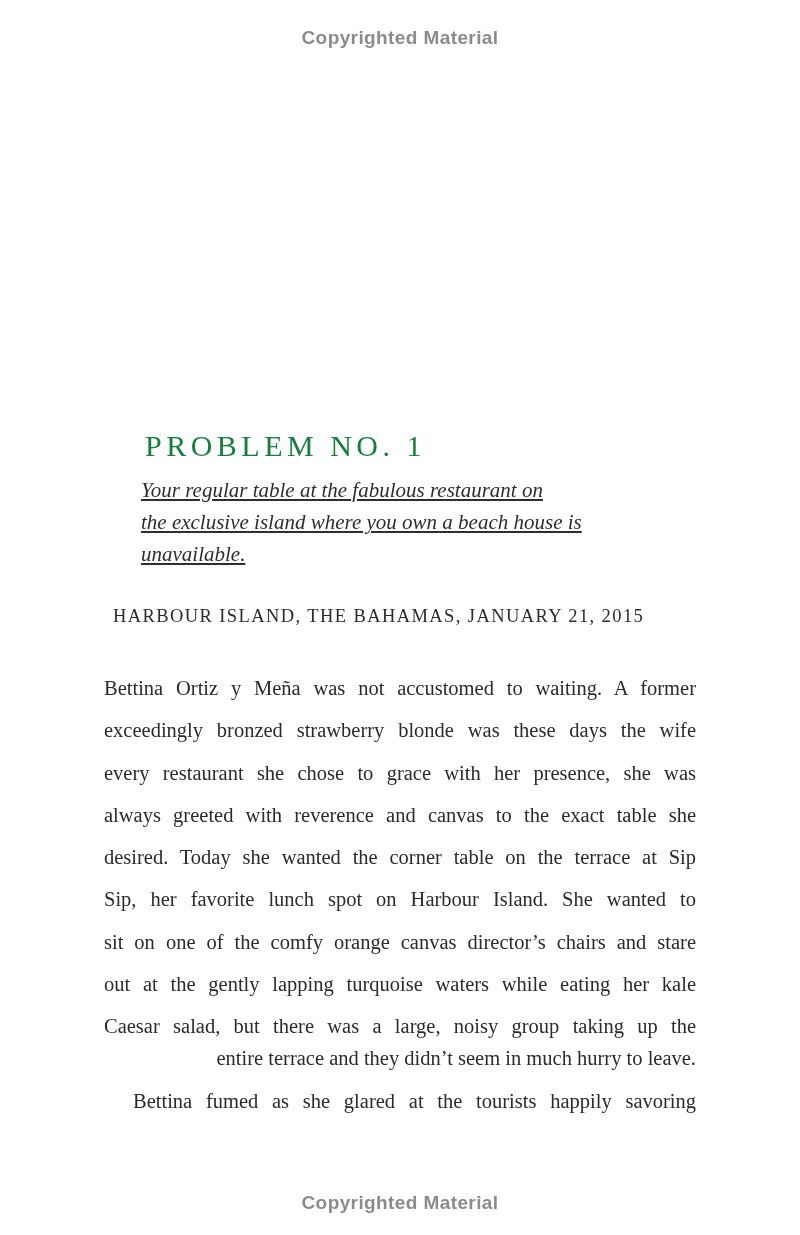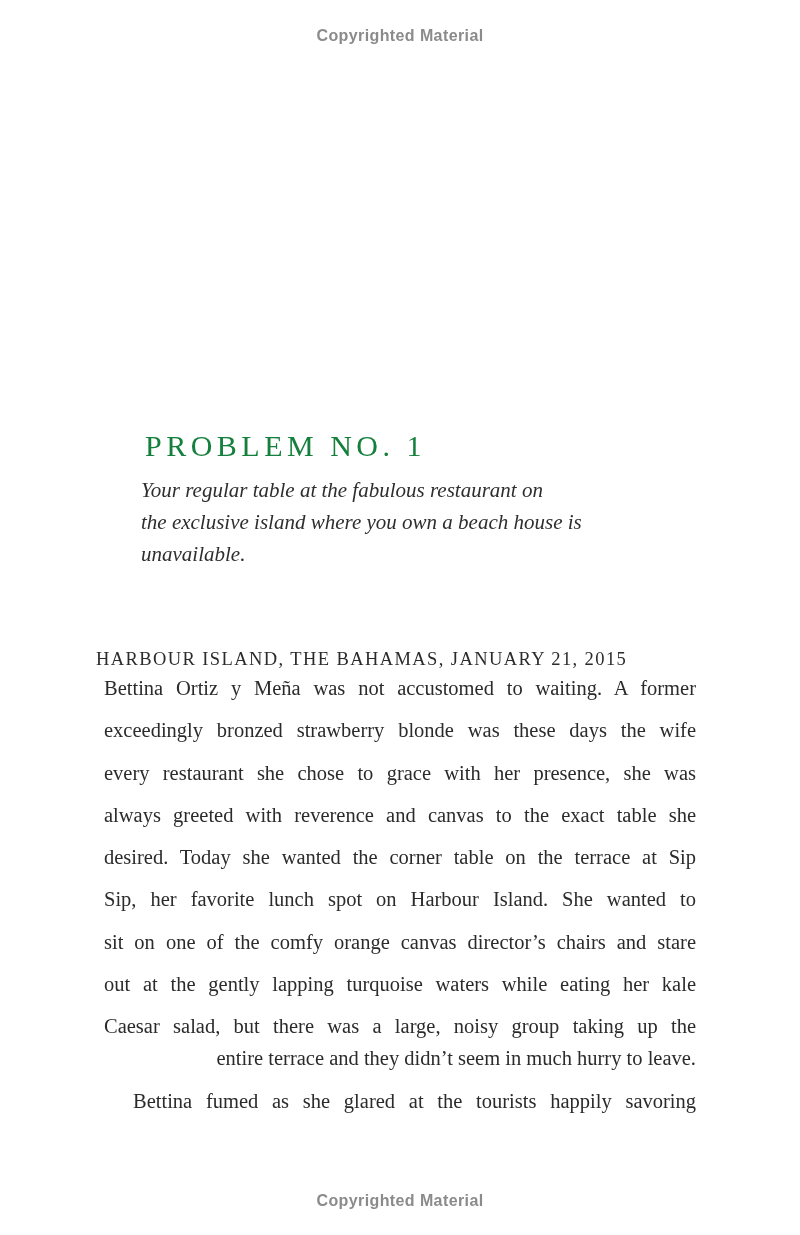--- a/index.html
+++ b/index.html
@@ -17,21 +17,21 @@
   }
 
   
   .copyright {
     position: absolute;
     left: 0;
     width: 800px;
     text-align: center;
     font-family: "Liberation Sans", sans-serif;
     font-weight: bold;
-    font-size: 16px;
+    font-size: 19px;
     letter-spacing: 0.4px;
     color: #8b8b8b;
   }
   #copyright-top    { top: 27px; }
   #copyright-bottom { top: 1192px; }
 
   
   #chapter-heading {
     position: absolute;
     left: 145px;
@@ -46,33 +46,32 @@
   #epigraph {
     position: absolute;
     left: 141px;
     top: 474px;
     width: 440px;
     font-style: italic;
     font-size: 21px;
     line-height: 32px;
     color: #2e2e2e;
   }
-  .epigraph-line { white-space: nowrap; }
+  .epigraph-line { white-space: nowrap; text-decoration: underline; }
 
   
   #dateline {
     position: absolute;
-    left: 96px;
+    left: 113px;
     top: 606px;
     width: 578px;
     font-size: 18.5px;
     letter-spacing: 1.4px;
     color: #2b2b2b;
     white-space: nowrap;
-    margin-top: 43px;
   }
 
   
   #body-text {
     position: absolute;
     left: 104px;
     top: 662px;
     width: 592px;
     font-size: 20.5px;
     line-height: 32.25px;

